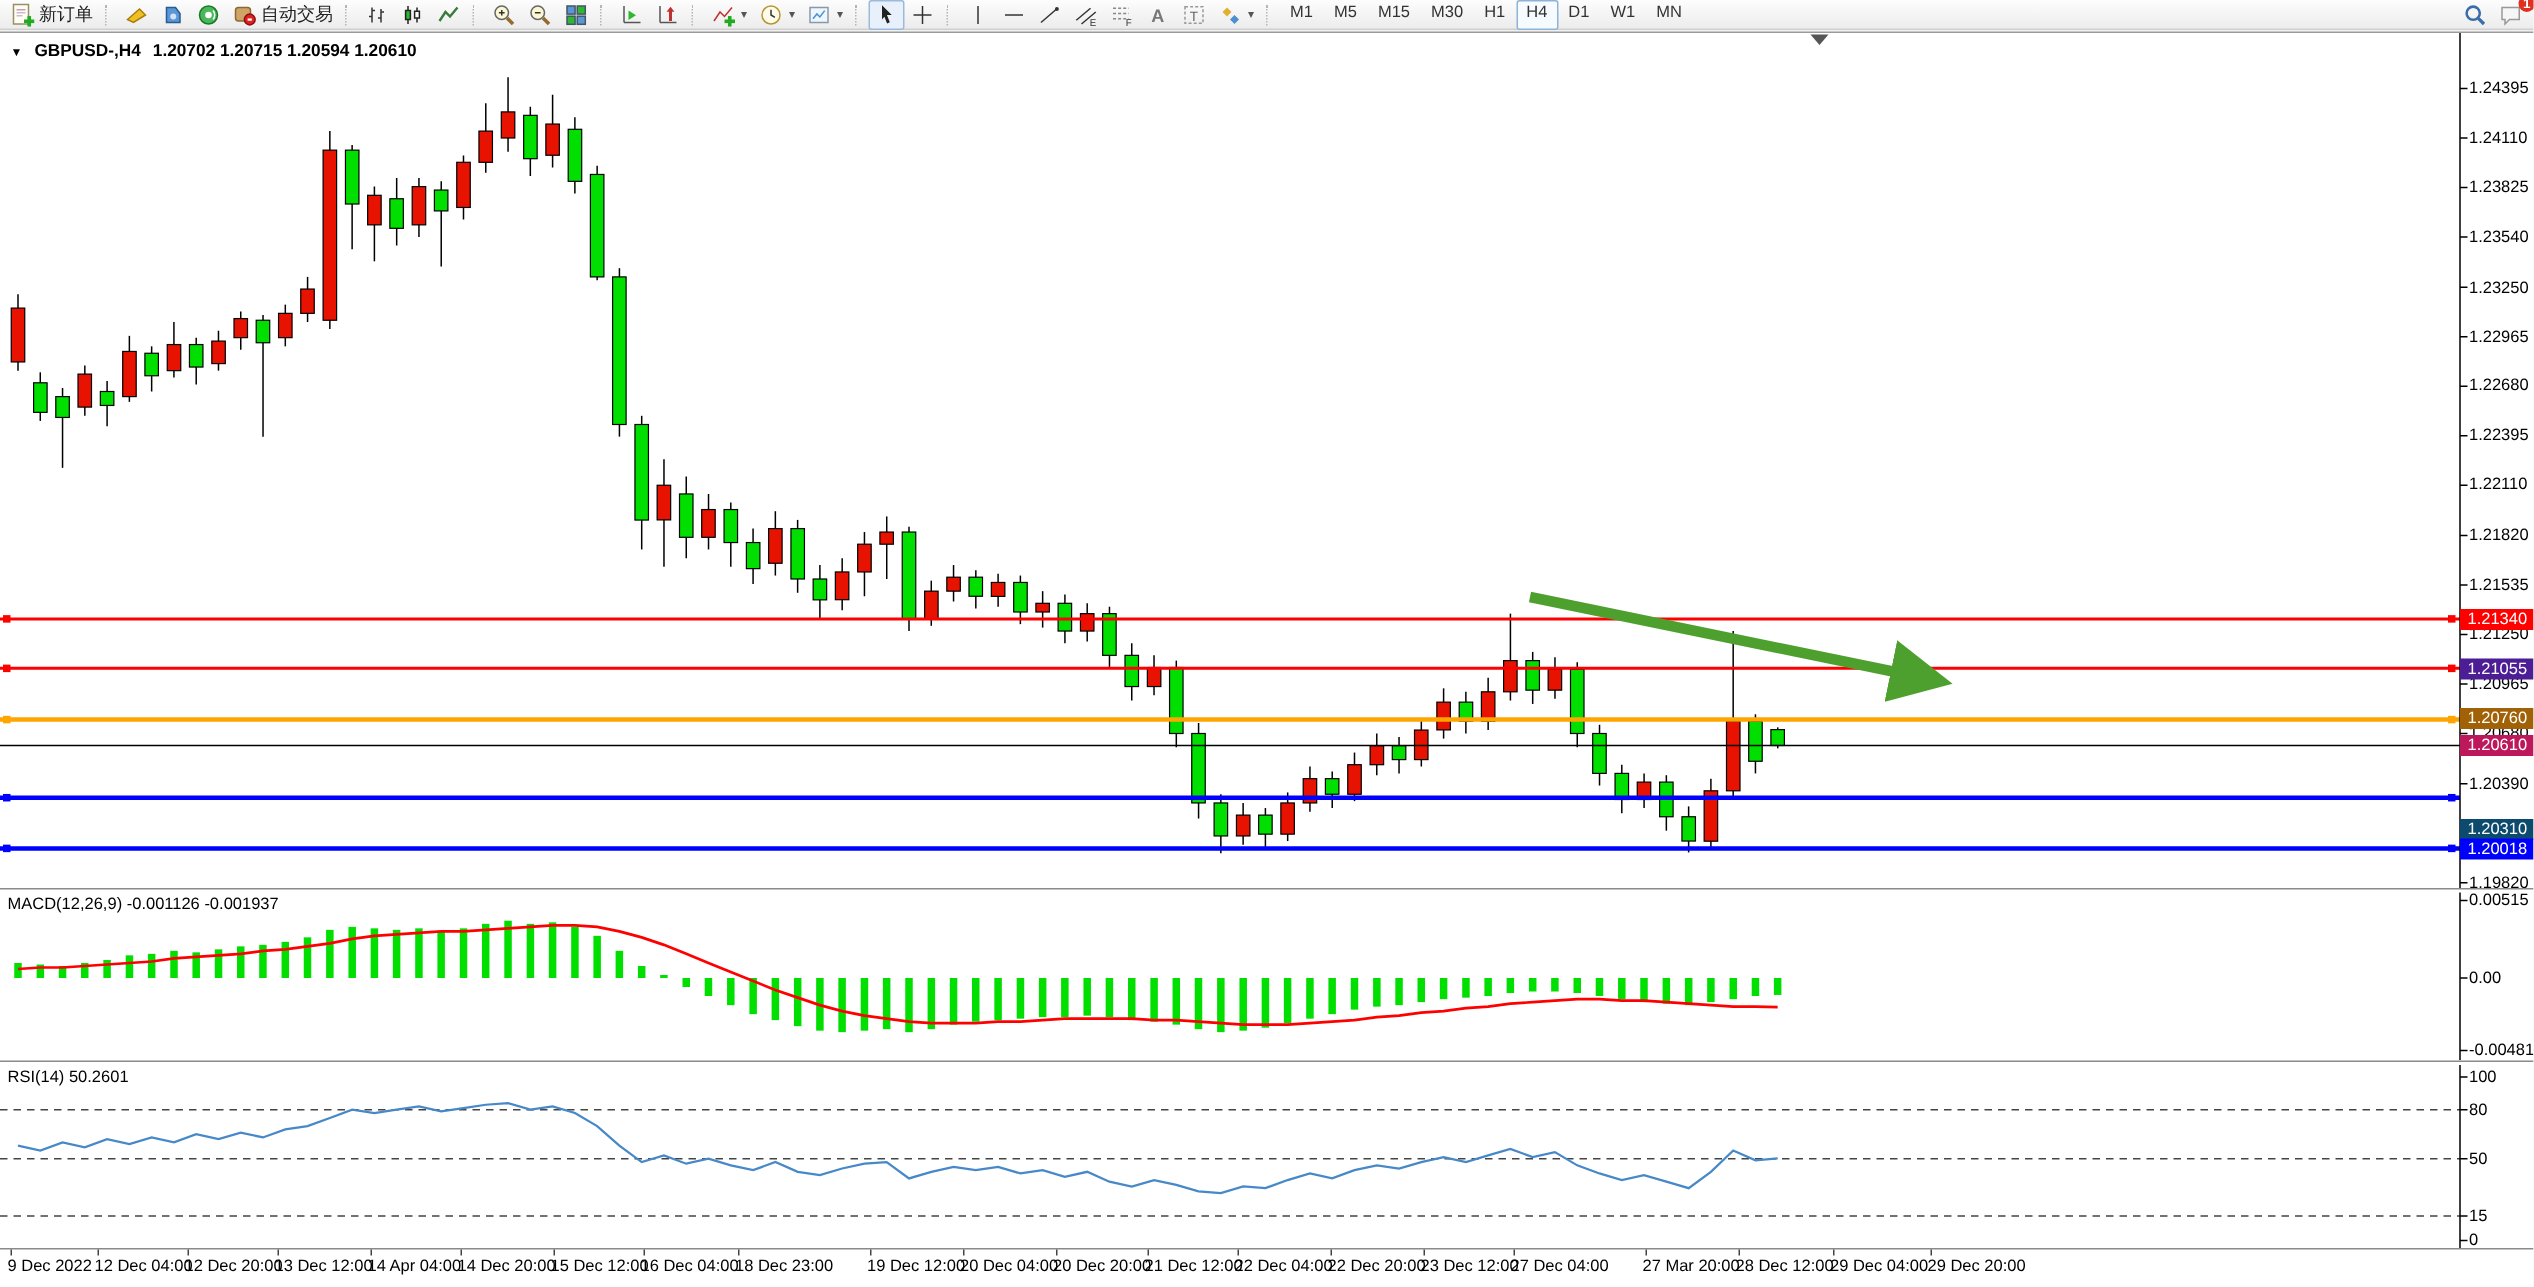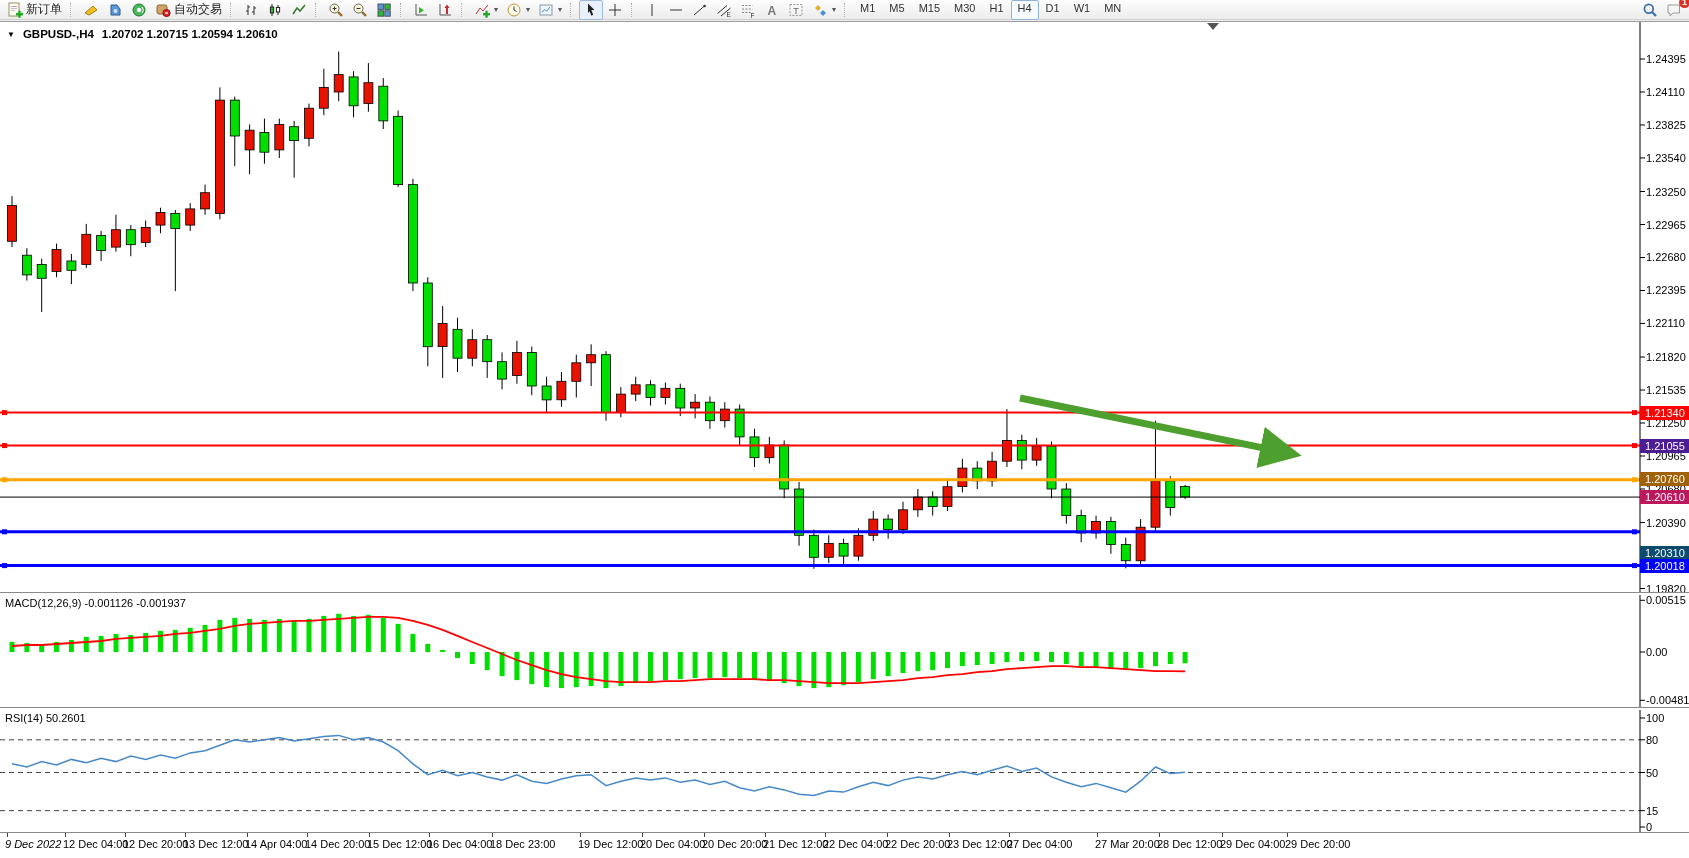--- a/index.html
+++ b/index.html
@@ -607,21 +607,21 @@
     </svg>
 <div class="tick-lab" style="top: 4px;">100</div>
     <div class="tick-lab" style="top: 25.8px;">80</div>
     <div class="tick-lab" style="top: 58.5px;">50</div>
     <div class="tick-lab" style="top: 96.65px;">15</div>
     <div class="tick-lab" style="top: 113px;">0</div>
   </div>
 
 <div id="time-axis">
     <div class="t-tick" style="left: 7px;"></div>
-    <div class="t-lab" style="left: 5px; font-style: italic;">9 Dec 2022</div>
+    <div class="t-lab" style="left: 5px;">9 Dec 2022</div>
     <div class="t-tick" style="left: 65px;"></div>
     <div class="t-lab" style="left: 63px;">12 Dec 04:00</div>
     <div class="t-tick" style="left: 125px;"></div>
     <div class="t-lab" style="left: 123px;">12 Dec 20:00</div>
     <div class="t-tick" style="left: 185px;"></div>
     <div class="t-lab" style="left: 183px;">13 Dec 12:00</div>
     <div class="t-tick" style="left: 247px;"></div>
     <div class="t-lab" style="left: 245px;">14 Apr 04:00</div>
     <div class="t-tick" style="left: 307px;"></div>
     <div class="t-lab" style="left: 305px;">14 Dec 20:00</div>

